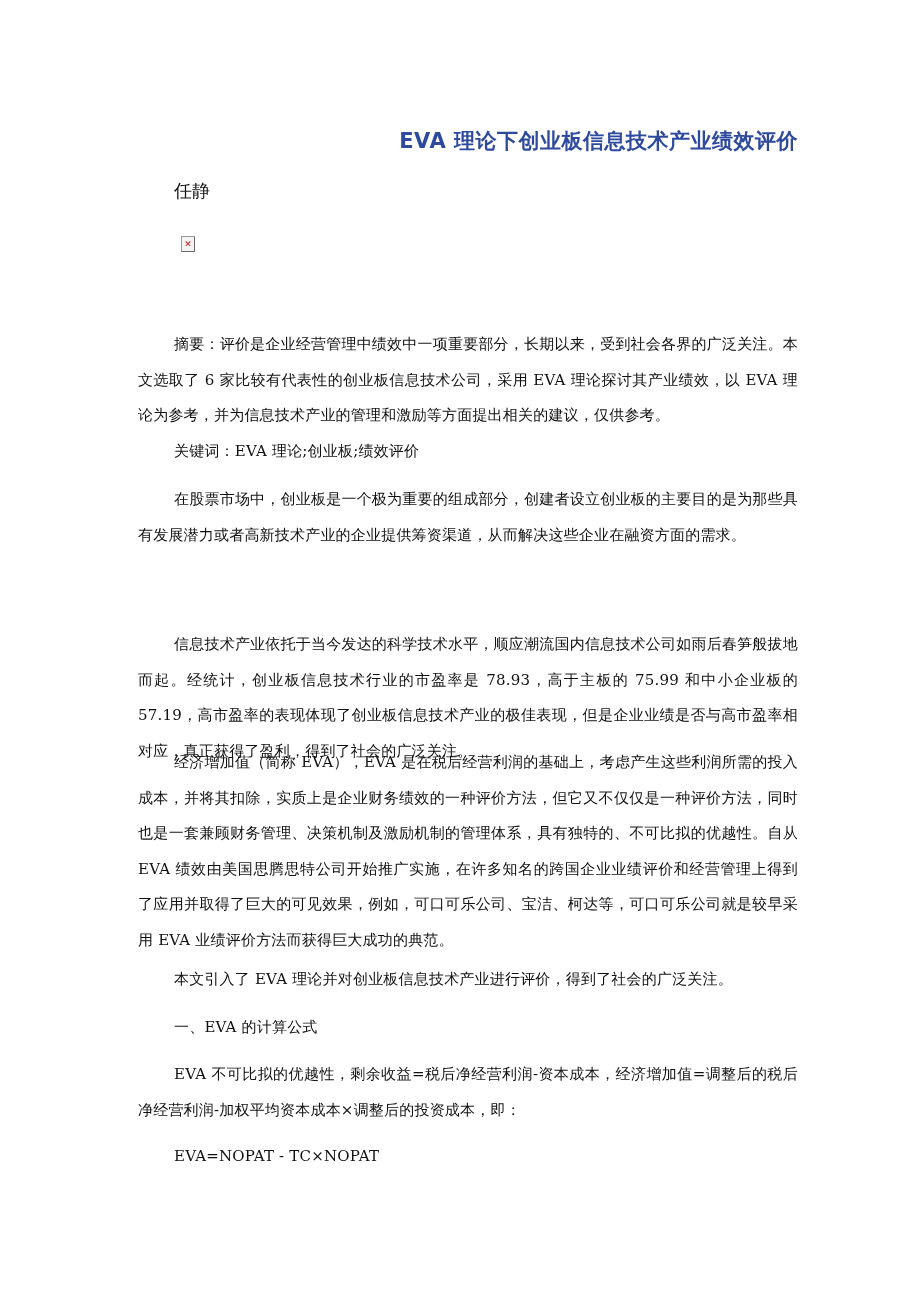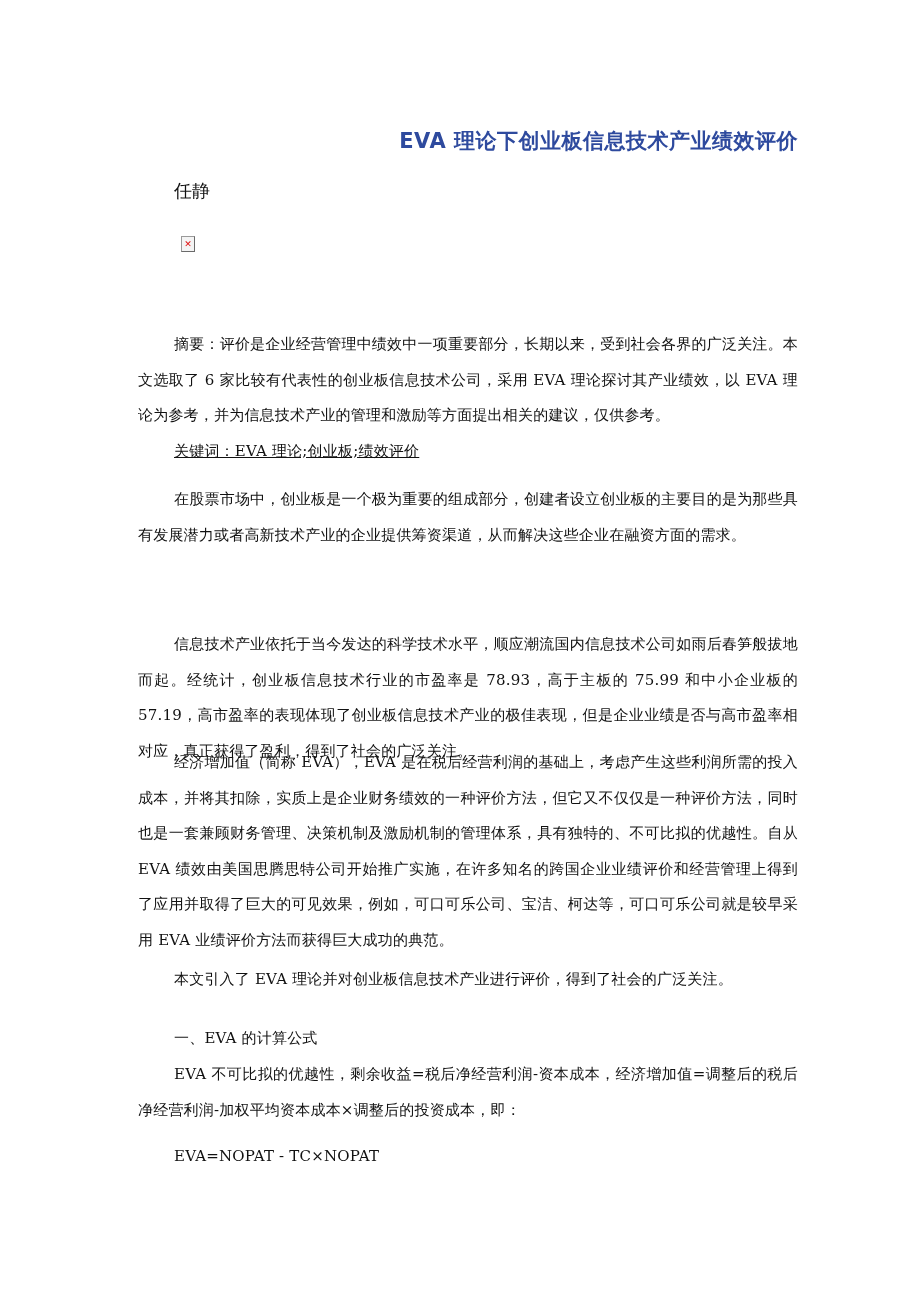--- a/index.html
+++ b/index.html
@@ -75,21 +75,21 @@
 </style>
 </head>
 <body>
 
 <div class="page">
   <div class="title">EVA 理论下创业板信息技术产业绩效评价</div>
   <div class="author">任静</div>
   <div class="broken-img">✕</div>
 
   <p class="para" style="top:287px;margin-top:40px;">摘要：评价是企业经营管理中绩效中一项重要部分，长期以来，受到社会各界的广泛关注。本文选取了 6 家比较有代表性的创业板信息技术公司，采用 EVA 理论探讨其产业绩效，以 EVA 理论为参考，并为信息技术产业的管理和激励等方面提出相关的建议，仅供参考。</p>
-  <p class="para" style="top:434px;text-decoration:underline;">关键词：EVA 理论;创业板;绩效评价</p>
+  <p class="para" style="top:434px;">关键词：EVA 理论;创业板;绩效评价</p>
   <p class="para" style="top:482px;">在股票市场中，创业板是一个极为重要的组成部分，创建者设立创业板的主要目的是为那些具有发展潜力或者高新技术产业的企业提供筹资渠道，从而解决这些企业在融资方面的需求。</p>
   <p class="para" style="top:599px;margin-top:28px;">信息技术产业依托于当今发达的科学技术水平，顺应潮流国内信息技术公司如雨后春笋般拔地而起。经统计，创业板信息技术行业的市盈率是 78.93，高于主板的 75.99 和中小企业板的 57.19，高市盈率的表现体现了创业板信息技术产业的极佳表现，但是企业业绩是否与高市盈率相对应，真正获得了盈利，得到了社会的广泛关注。</p>
   <p class="para" style="top:745px;">经济增加值（简称 EVA），EVA 是在税后经营利润的基础上，考虑产生这些利润所需的投入成本，并将其扣除，实质上是企业财务绩效的一种评价方法，但它又不仅仅是一种评价方法，同时也是一套兼顾财务管理、决策机制及激励机制的管理体系，具有独特的、不可比拟的优越性。自从 EVA 绩效由美国思腾思特公司开始推广实施，在许多知名的跨国企业业绩评价和经营管理上得到了应用并取得了巨大的可见效果，例如，可口可乐公司、宝洁、柯达等，可口可乐公司就是较早采用 EVA 业绩评价方法而获得巨大成功的典范。</p>
   <p class="para" style="top:962px;">本文引入了 EVA 理论并对创业板信息技术产业进行评价，得到了社会的广泛关注。</p>
-  <p class="para" style="top:1010px;margin-top:11px;">一、EVA 的计算公式</p>
+  <p class="para" style="top:1010px;">一、EVA 的计算公式</p>
   <p class="para" style="top:1057px;">EVA 不可比拟的优越性，剩余收益=税后净经营利润-资本成本，经济增加值=调整后的税后净经营利润-加权平均资本成本×调整后的投资成本，即：</p>
   <p class="para" style="top:1139px;">EVA=NOPAT - TC×NOPAT</p>
 </div>
 
 </body></html>

